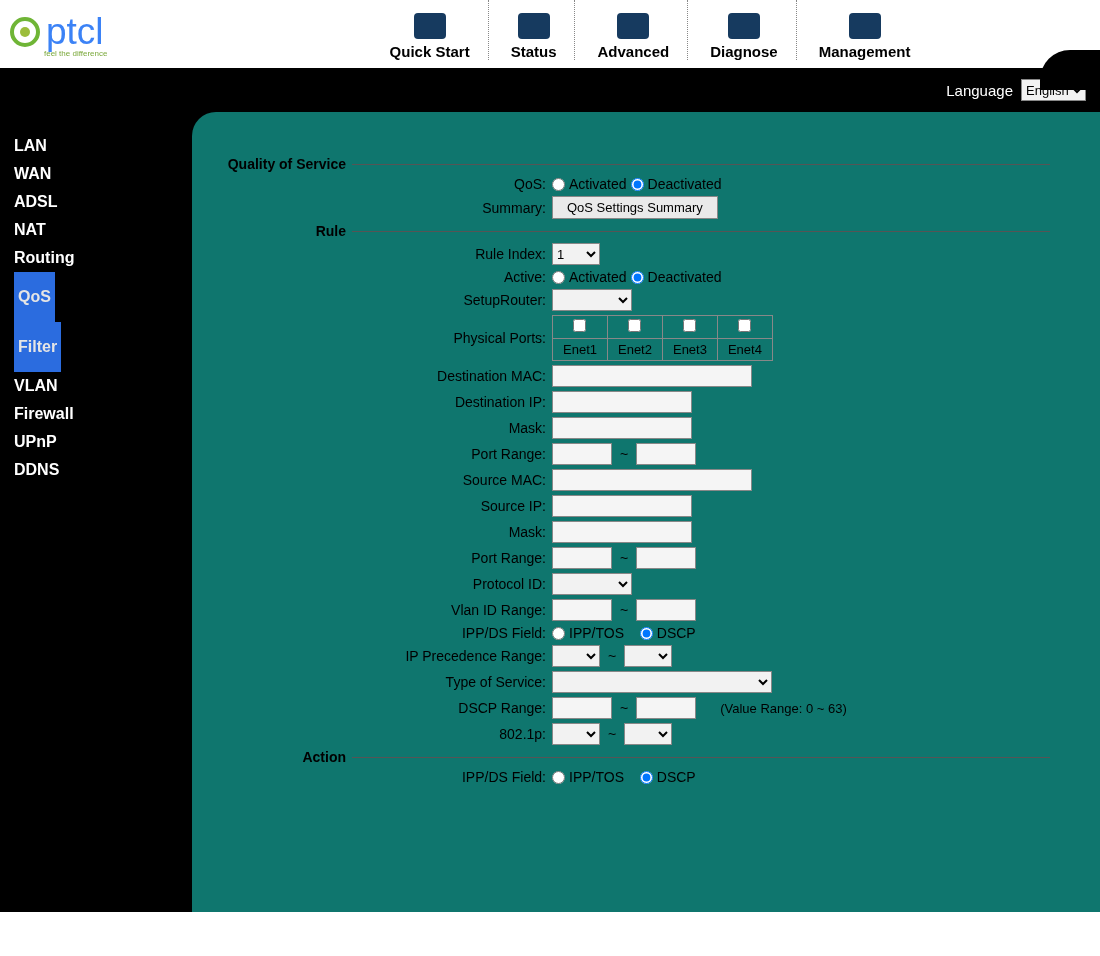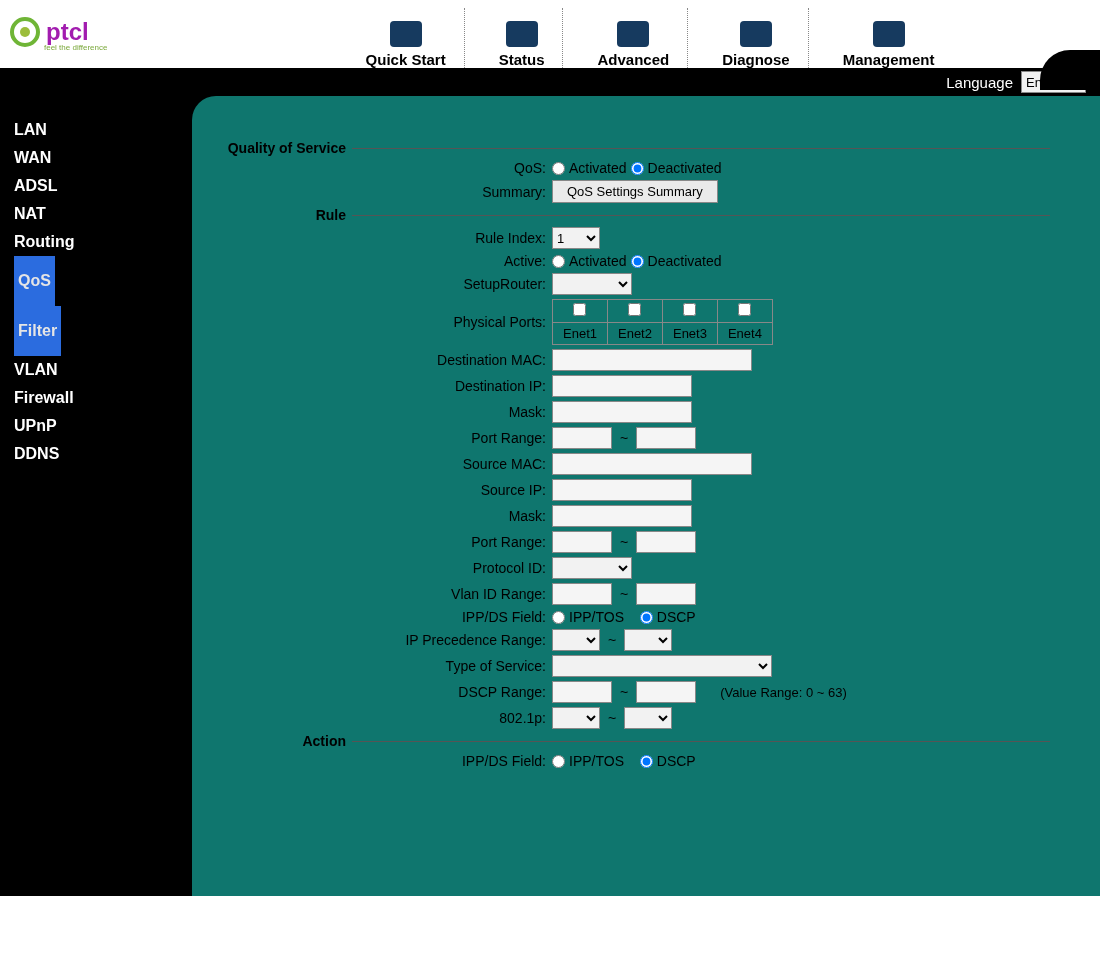--- a/index.html
+++ b/index.html
@@ -2,29 +2,29 @@
 <html><head>
 <meta charset="utf-8">
 <style>
 * { box-sizing: border-box; margin: 0; padding: 0; }
 body { font-family: Arial, sans-serif; font-size: 14px; background: #fff; width: 1100px; }
 .topbar { display: flex; align-items: center; height: 68px; background: #fff; position: relative; }
 .topbar .logo { width: 200px; padding-left: 10px; }
 .logo-mark { display: flex; align-items: center; gap: 6px; }
 .logo-circle { width: 30px; height: 30px; border-radius: 50%; border: 4px solid #6fb536; display: inline-block; position: relative; }
 .logo-circle::after { content:""; position:absolute; top:6px; left:6px; width:10px; height:10px; border-radius:50%; background:#9cbd3b; }
-.logo-text { font-size: 24px; font-weight: bold; color: #a21caf; }
+.logo-text { font-size: 37px; font-weight: normal; color: #3b82f6; }
 .logo-sub { font-size: 8px; color: #7aa83a; margin-left: 34px; margin-top:-4px; }
-.nav { display: flex; align-items: flex-end; gap: 16px; flex: 1; justify-content: center; height:100%; }
+.nav { display: flex; gap: 4px; flex: 1; justify-content: center; height:100%; }
 .nav-item { display: flex; flex-direction: column; align-items: center; padding: 0 18px; cursor: pointer; border-right: 1px dotted #888; height: 60px; justify-content: flex-end; }
 .nav-item:last-child { border-right: none; }
 .nav-icon { width: 32px; height: 26px; background: #163a5f; border-radius: 4px; margin-bottom: 4px; }
 .nav-label { font-weight: bold; color: #000; font-size: 15px; }
 .topcurve { position:absolute; right:0; top:50px; width:60px; height:40px; background:#000; border-top-left-radius: 30px; }
-.langbar { background: #000; color: #fff; height: 28px; display: flex; justify-content: flex-end; align-items: center; padding-right: 14px; font-size: 15px; }
+.langbar { background: #000; color: #fff; height: 44px; display: flex; justify-content: flex-end; align-items: center; padding-right: 14px; font-size: 15px; }
 .langbar select { margin-left: 8px; font-size: 13px; }
 .body { display: flex; }
 .sidebar { width: 192px; background: #000; padding: 20px 14px; min-height: 560px; }
 .sidebar a { display: block; color: #fff; font-weight: bold; font-size: 16px; padding: 5px 0; cursor: pointer; text-decoration: none; }
 .sidebar a.sel { background: #2b6cdf; color: #e5e5e5; display: inline-block; padding: 16px 4px; }
 .content-wrap { flex:1; background:#000; }
 .content { background:#0f766e; border-top-left-radius: 24px; padding: 40px 30px 10px 30px; min-height: 800px; margin-top:0; }
 .section-title { font-weight: bold; display: inline-block; width: 130px; text-align: right; vertical-align: top; padding-right: 6px; }
 .section-hr { display:inline-block; border-top:1px solid #555; width: calc(100% - 150px); vertical-align: middle; }
 .row { display:flex; align-items: center; margin: 4px 0; }

